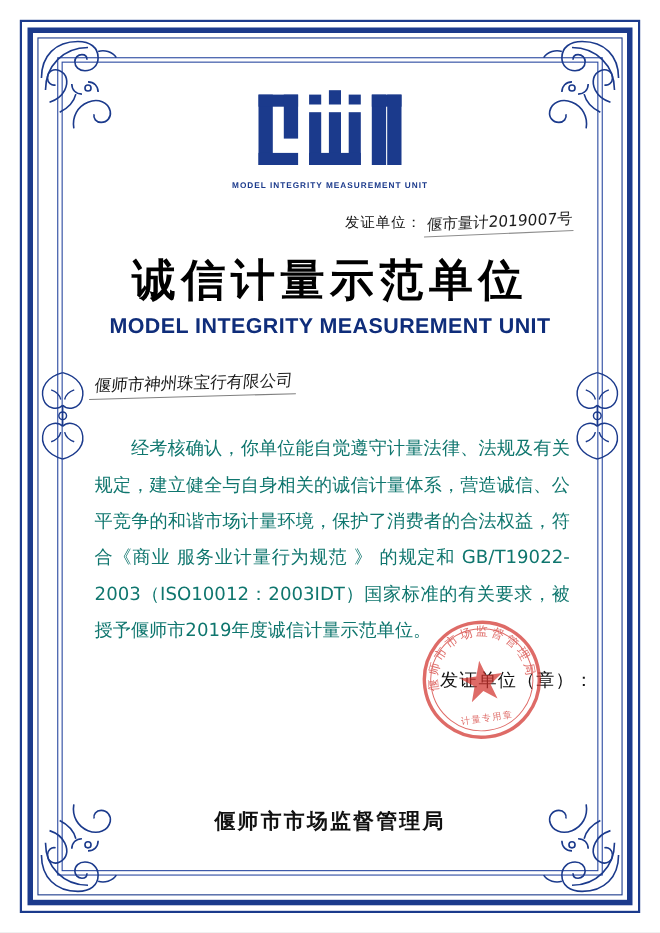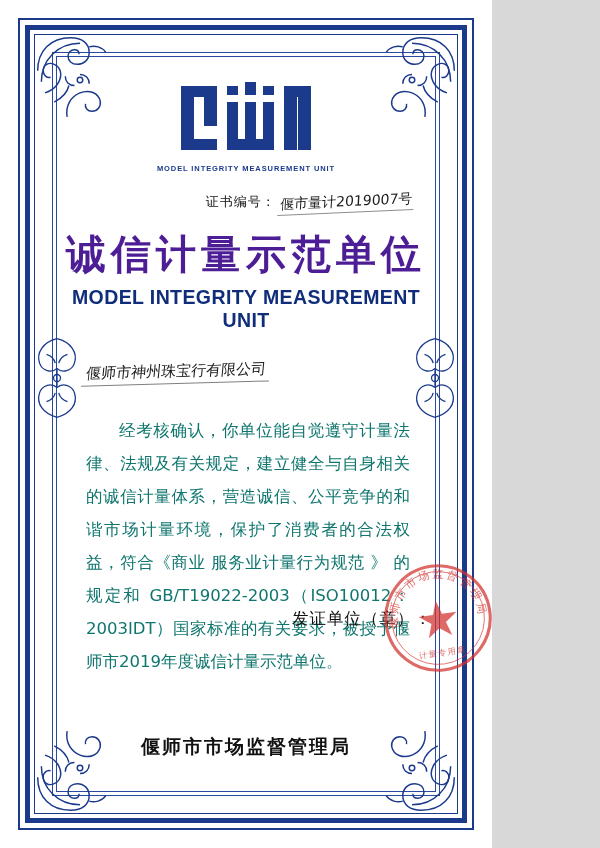--- a/index.html
+++ b/index.html
@@ -9,21 +9,21 @@
   }
   body {
     width: 600px;
     height: 848px;
     overflow: hidden;
     font-family: "Liberation Sans", sans-serif;
   }
 
   .certificate {
     position: relative;
-    width: 492px;
+    width: 600px;
     height: 848px;
     background: #ffffff;
     box-sizing: border-box;
     overflow: hidden;
   }
 
   
   .frame-outer {
     position: absolute;
     left: 18px;
@@ -143,21 +143,21 @@
     border-bottom: 1px solid rgba(0,0,0,0.45);
     padding: 0 2px 1px 2px;
   }
 
   .title-cn {
     margin-top: 14px;
     text-align: center;
     font-family: "DejaVu Sans", "Liberation Sans", sans-serif;
     font-size: 40px;
     font-weight: bold;
-    color: #4c1d95;
+    color: #000000;
     letter-spacing: 5px;
   }
   .title-en {
     margin-top: 4px;
     text-align: center;
     font-size: 19.5px;
     font-weight: bold;
     color: #0f2d7a;
     letter-spacing: 0.4px;
   }
@@ -338,21 +338,21 @@
           <rect x="127" y="8" width="13" height="64"></rect>
           <rect x="56" y="8" width="11" height="9"></rect>
           <rect x="74" y="4" width="11" height="13"></rect>
           <rect x="92" y="8" width="11" height="9"></rect>
         </svg>
       </div>
       <div class="logo-caption">MODEL INTEGRITY MEASUREMENT UNIT</div>
     </div>
 
     <div class="cert-no-row">
-      <span class="cert-no-label">证书编号：</span><span class="cert-no-value">偃市量计2019007号</span>
+      <span class="cert-no-label">发证单位：</span><span class="cert-no-value">偃市量计2019007号</span>
     </div>
 
     <div class="title-cn">诚信计量示范单位</div>
     <div class="title-en">MODEL INTEGRITY MEASUREMENT UNIT</div>
 
     <div class="recipient-row">
       <span class="recipient">偃师市神州珠宝行有限公司</span>
     </div>
 
     <div class="body-text">

